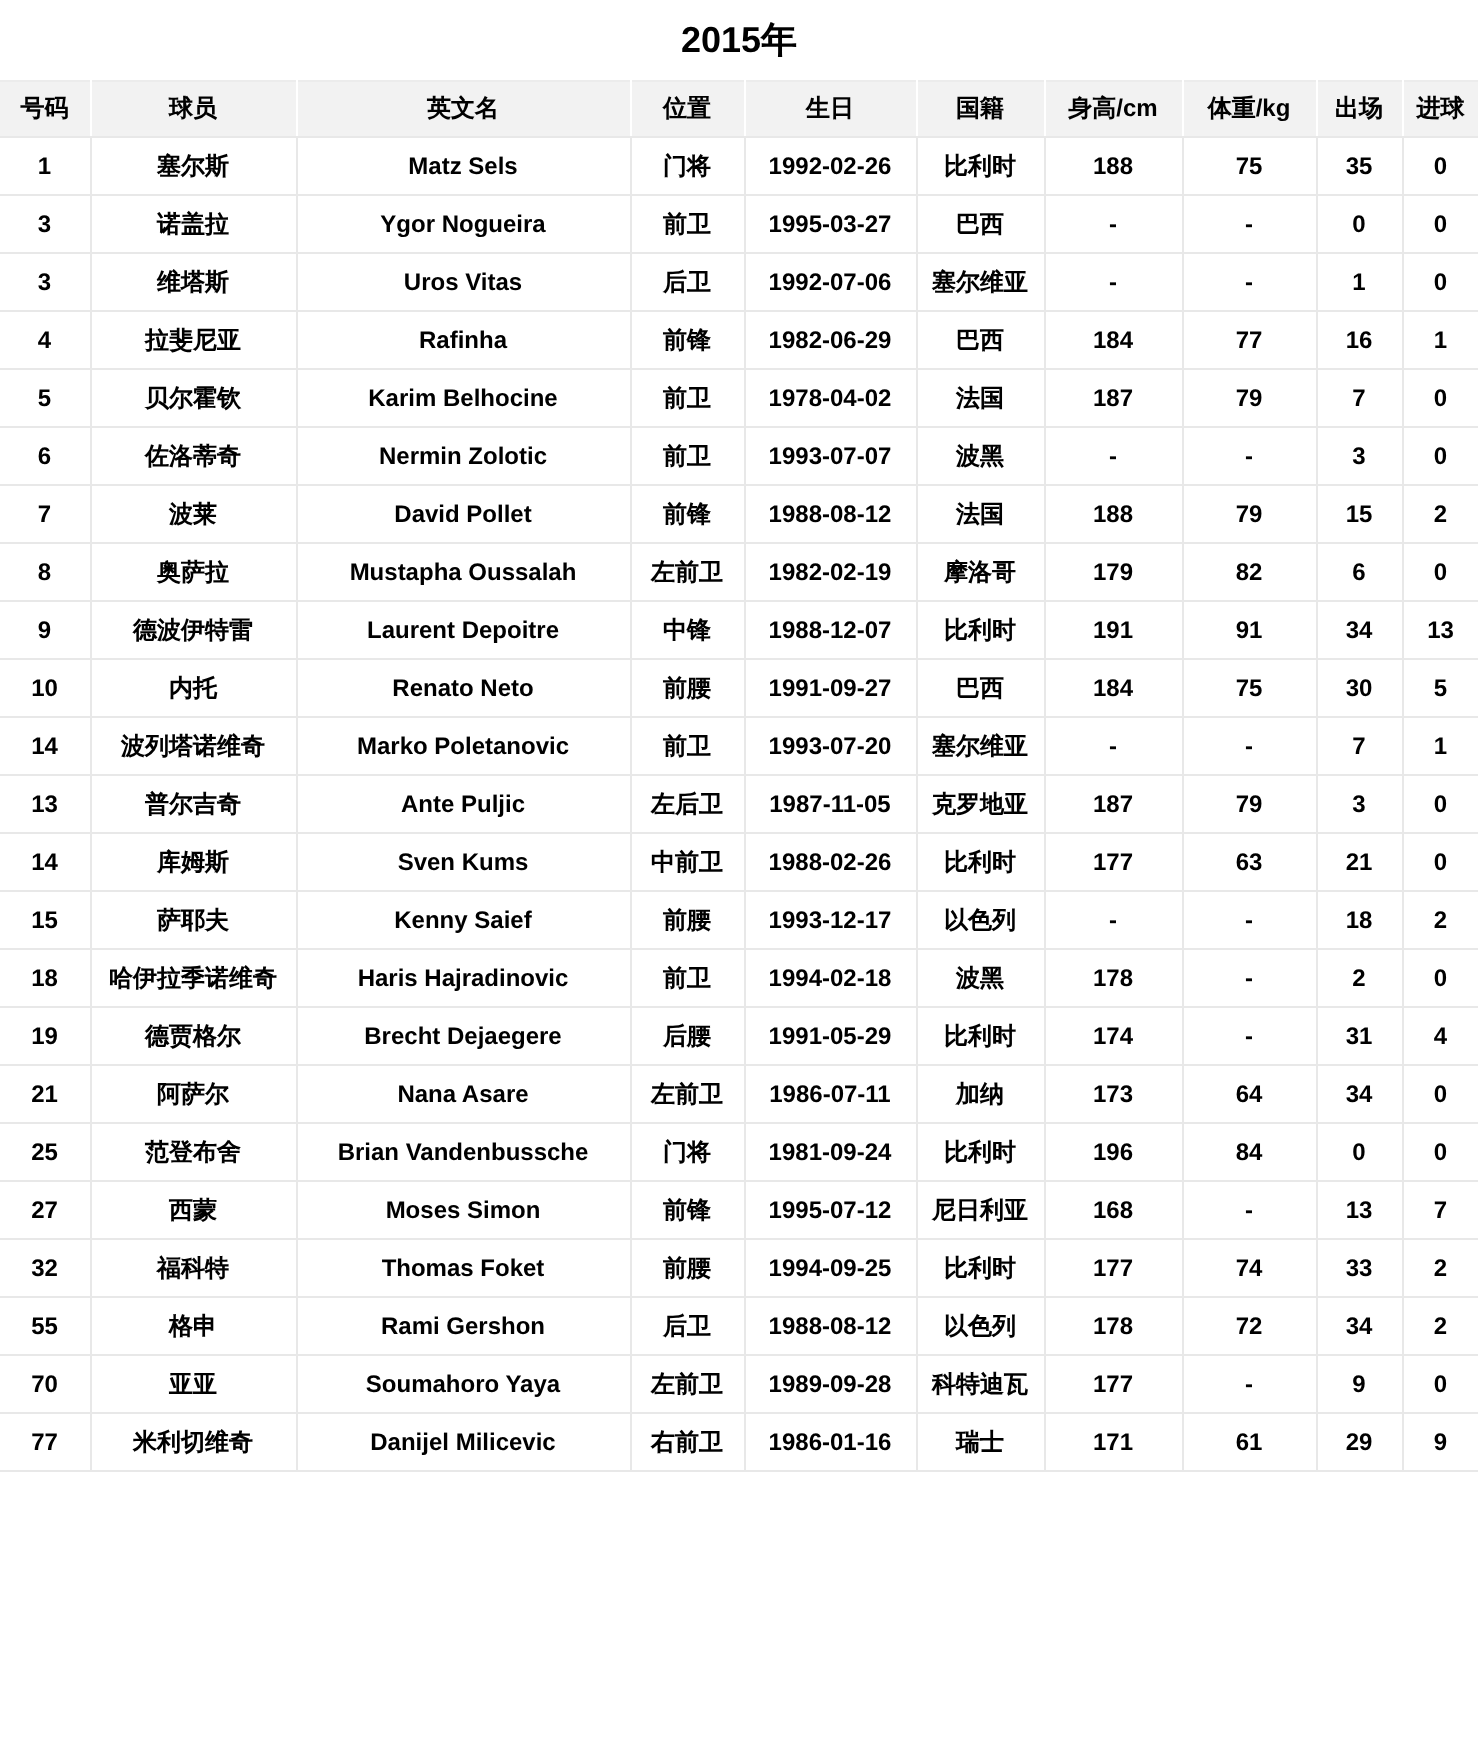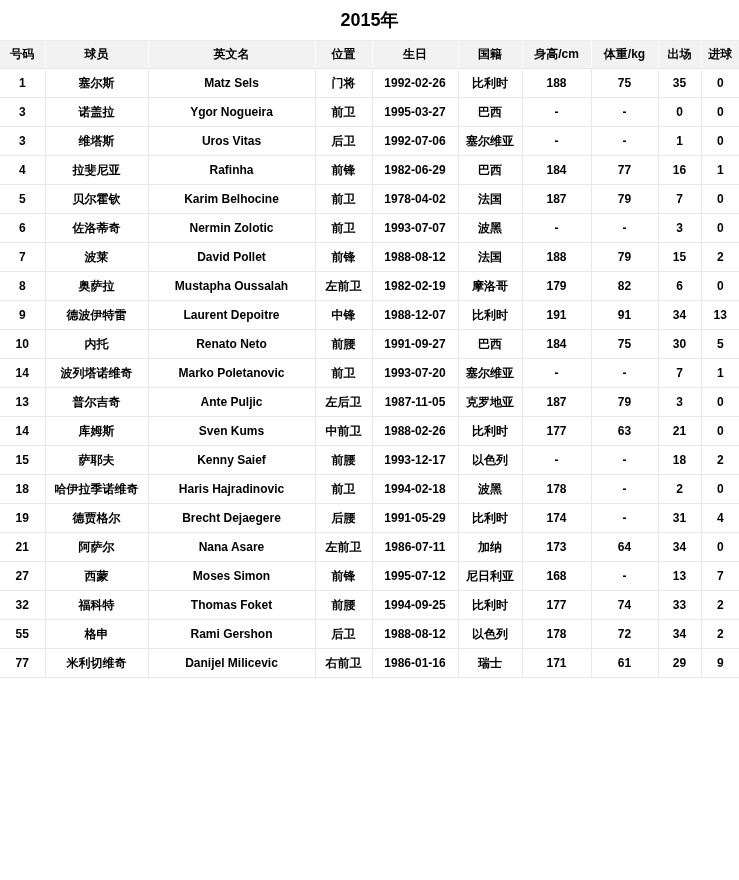--- a/index.html
+++ b/index.html
@@ -291,20 +291,32 @@
         <td>Nana Asare</td>
         <td>左前卫</td>
         <td>1986-07-11</td>
         <td>加纳</td>
         <td>173</td>
         <td>64</td>
         <td>34</td>
         <td>0</td>
       </tr>
       <tr>
+        <td>25</td>
+        <td>范登布舍</td>
+        <td>Brian Vandenbussche</td>
+        <td>门将</td>
+        <td>1981-09-24</td>
+        <td>比利时</td>
+        <td>196</td>
+        <td>84</td>
+        <td>0</td>
+        <td>0</td>
+      </tr>
+      <tr>
         <td>27</td>
         <td>西蒙</td>
         <td>Moses Simon</td>
         <td>前锋</td>
         <td>1995-07-12</td>
         <td>尼日利亚</td>
         <td>168</td>
         <td>-</td>
         <td>13</td>
         <td>7</td>
@@ -325,20 +337,32 @@
         <td>55</td>
         <td>格申</td>
         <td>Rami Gershon</td>
         <td>后卫</td>
         <td>1988-08-12</td>
         <td>以色列</td>
         <td>178</td>
         <td>72</td>
         <td>34</td>
         <td>2</td>
+      </tr>
+      <tr>
+        <td>70</td>
+        <td>亚亚</td>
+        <td>Soumahoro Yaya</td>
+        <td>左前卫</td>
+        <td>1989-09-28</td>
+        <td>科特迪瓦</td>
+        <td>177</td>
+        <td>-</td>
+        <td>9</td>
+        <td>0</td>
       </tr>
       <tr>
         <td>77</td>
         <td>米利切维奇</td>
         <td>Danijel Milicevic</td>
         <td>右前卫</td>
         <td>1986-01-16</td>
         <td>瑞士</td>
         <td>171</td>
         <td>61</td>

